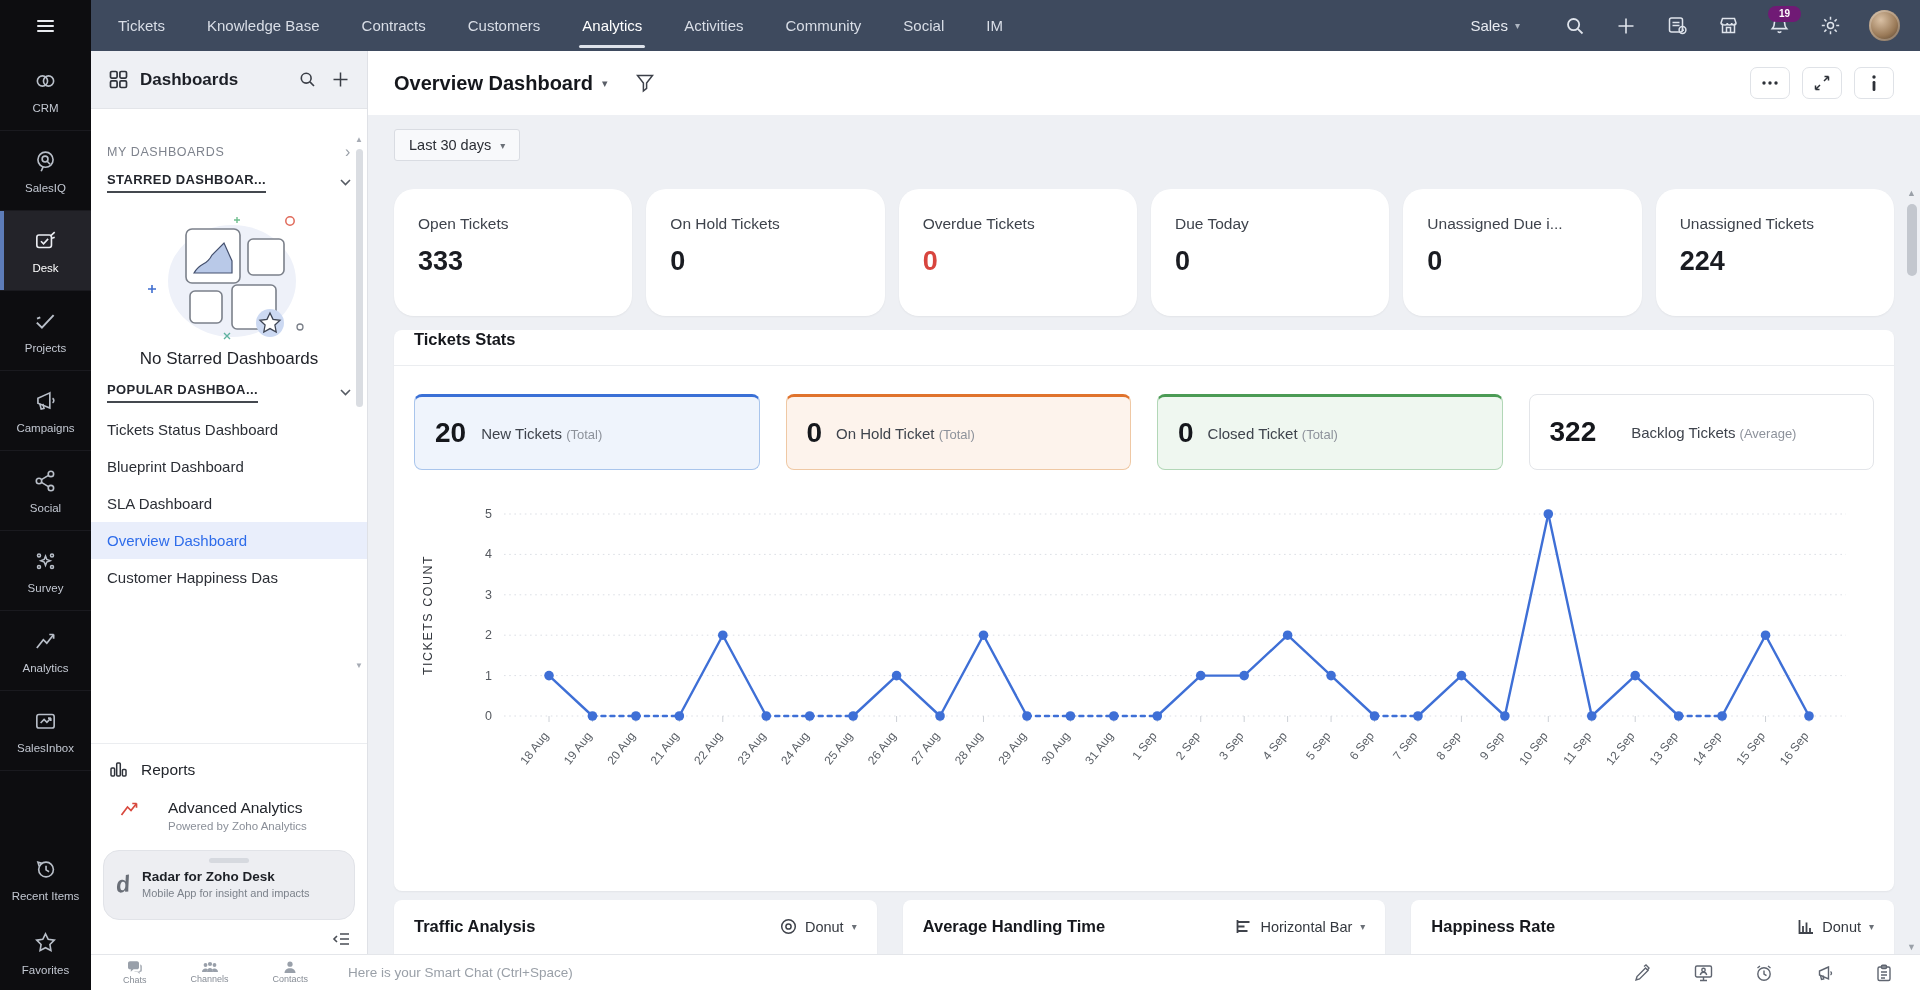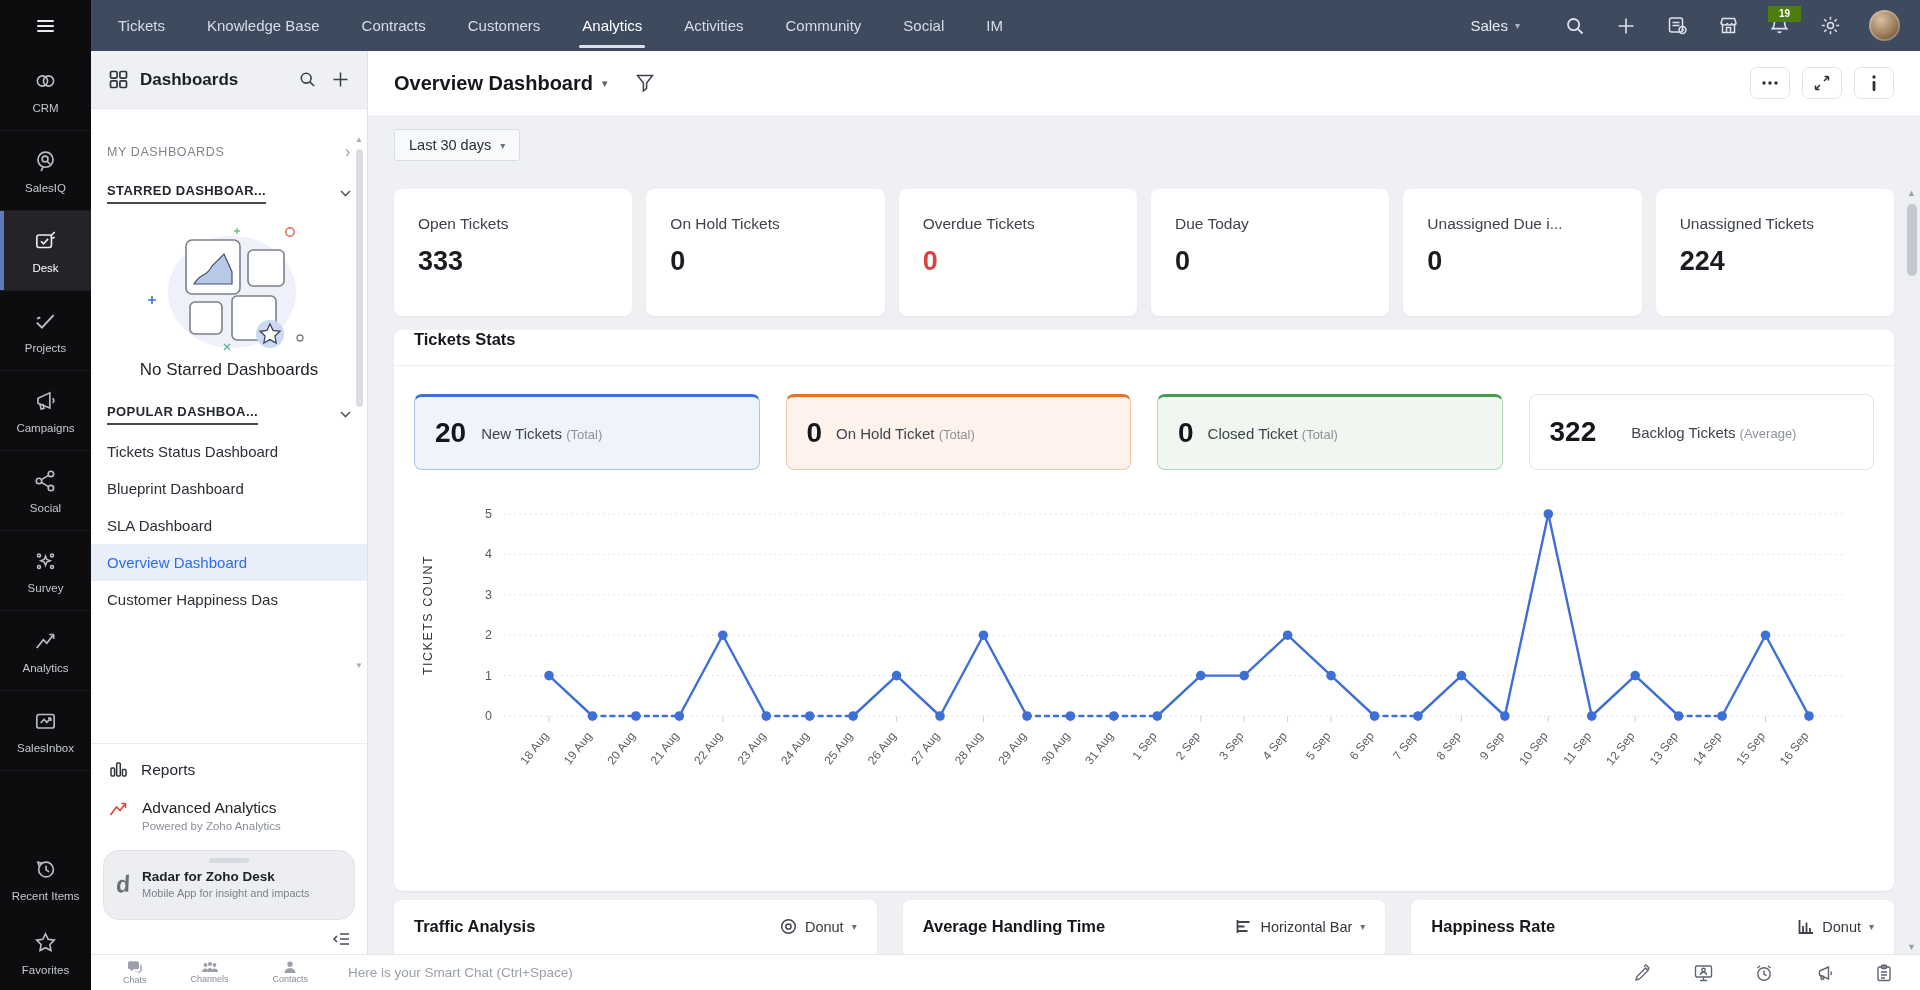--- a/index.html
+++ b/index.html
@@ -13,21 +13,21 @@
   .burger-icon i { display:block; width:17px; height:2px; background:#e8eaef; margin:3px 0; border-radius:1px; }
   .nav-items { display:flex; align-items:center; height:100%; margin-left:6px; }
   .nav-item { padding:0 21px; color:#d9dee7; font-size:15px; height:100%; display:flex; align-items:center; position:relative; cursor:pointer; white-space:nowrap; }
   .nav-item.active { color:#ffffff; }
   .nav-item.active::after { content:""; position:absolute; left:18px; right:18px; bottom:3px; height:3px; border-radius:2px; background:#dde2ea; }
   .nav-right { margin-left:auto; display:flex; align-items:center; gap:27px; padding-right:20px; }
   .nav-dept { color:#e8ebf1; font-size:15px; display:flex; align-items:center; gap:7px; cursor:pointer; margin-right:16px; }
   .nav-dept .caret { font-size:10px; color:#aeb6c2; }
   .nav-ic { width:24px; height:24px; color:#dfe4ec; display:flex; align-items:center; justify-content:center; cursor:pointer; position:relative; }
   .nav-ic svg { stroke:currentColor; }
-  .badge { position:absolute; top:-8px; right:-10px; background:#4d7c0f; color:#fff; font-size:10px; line-height:1; border-radius:0; padding:3px 11px; font-weight:bold; }
+  .badge { position:absolute; top:-8px; right:-10px; background:#701a75; color:#fff; font-size:10px; line-height:1; border-radius:8px; padding:3px 11px; font-weight:bold; }
   .avatar { width:31px; height:31px; border-radius:50%; cursor:pointer;
             background: radial-gradient(circle at 38% 32%, #d9c0a4, #9a7a58 55%, #4e3b29 95%);
             box-shadow:0 0 0 2px rgba(255,255,255,.25) inset; }
 
   
   .app-sidebar { position:absolute; top:51px; left:0; width:91px; bottom:0; background:#0d0d10; display:flex; flex-direction:column; z-index:25; }
   .side-item { height:80px; display:flex; flex-direction:column; align-items:center; justify-content:center; gap:8px; color:#c3c8d2; font-size:11.5px; border-bottom:1px solid #1a1a1f; cursor:pointer; position:relative; }
   .side-item svg { stroke:#b9bfc9; }
   .side-item.active { background:#232329; color:#ffffff; }
   .side-item.active svg { stroke:#eceef3; }
@@ -36,33 +36,33 @@
   .side-footer .side-item { height:74px; border-bottom:none; }
 
   
   .dash-panel { position:absolute; top:51px; left:91px; width:277px; bottom:32px; background:#ffffff; border-right:1px solid #dfe1e6; display:flex; flex-direction:column; z-index:20; }
   .panel-header { height:58px; flex:0 0 58px; background:#eef0f4; display:flex; align-items:center; padding:0 16px; gap:11px; border-bottom:1px solid #e3e5e9; }
   .panel-title { font-size:17px; font-weight:bold; color:#1c1f26; margin-right:auto; }
   .panel-hic { width:22px; height:22px; display:flex; align-items:center; justify-content:center; color:#3a3e46; cursor:pointer; }
   .panel-scrollarea { position:relative; flex:1; overflow:hidden; }
   .sec-row-my { margin:36px 16px 0; display:flex; justify-content:space-between; align-items:center; color:#7e838d; font-size:12.5px; letter-spacing:.6px; cursor:pointer; }
   .sec-row-my .chev { font-size:16px; color:#9aa0a8; line-height:10px; }
-  .sec-head { margin:24px 16px 0; display:flex; justify-content:space-between; align-items:center; cursor:pointer; }
+  .sec-head { margin:13px 16px 0; display:flex; justify-content:space-between; align-items:center; cursor:pointer; }
   .sec-head .hd { font-size:13px; font-weight:bold; color:#24272e; letter-spacing:.4px; border-bottom:2px solid #44484f; padding-bottom:4px; }
   .illus { margin:16px auto 0; display:block; }
   .no-starred { text-align:center; font-size:17px; color:#1f2127; margin-top:8px; }
   .dash-list { margin-top:8px; }
   .dash-item { padding:10px 16px; font-size:15px; color:#2b2e35; cursor:pointer; white-space:nowrap; overflow:hidden; }
   .dash-item.selected { background:#e9eefb; color:#2e6cea; }
   .pscroll-up { position:absolute; top:26px; right:4px; font-size:8px; color:#a6abb4; }
   .pscroll-thumb { position:absolute; top:40px; right:4px; width:7px; height:258px; background:#dadde2; border-radius:4px; cursor:pointer; }
   .pscroll-down { position:absolute; top:552px; right:4px; font-size:8px; color:#a6abb4; }
   .panel-fixed { flex:0 0 auto; border-top:1px solid #ebedf0; padding-top:4px; }
   .reports-row { display:flex; align-items:center; gap:13px; padding:12px 18px; font-size:15.5px; color:#23262c; cursor:pointer; }
-  .adv-row { display:flex; align-items:flex-start; gap:13px; padding:8px 17px 12px; cursor:pointer; }
+  .adv-row { display:flex; align-items:flex-start; gap:28px; padding:8px 28px 12px; cursor:pointer; }
   .adv-texts { display:flex; flex-direction:column; gap:3px; }
   .adv-label { font-size:15.5px; color:#23262c; }
   .adv-sub { font-size:11.5px; color:#8a8f98; }
   .radar-card { margin:6px 12px 2px; background:#edeef2; border:1px solid #e1e3e8; border-radius:16px; padding:14px 12px 20px; position:relative; cursor:pointer; }
   .radar-card::before { content:""; position:absolute; top:7px; left:50%; margin-left:-20px; width:40px; height:5px; border-radius:3px; background:#d6d9df; }
   .radar-row { display:flex; align-items:center; gap:12px; margin-top:4px; }
   .radar-d { font-size:23px; font-weight:bold; color:#696e77; font-style:italic; transform:rotate(-8deg); }
   .radar-title { font-size:13.5px; font-weight:bold; color:#1d2026; }
   .radar-sub { font-size:11px; color:#7c828b; margin-top:3px; }
   .collapse-row { display:flex; justify-content:flex-end; padding:8px 16px 10px; }
@@ -73,21 +73,21 @@
   .main-header { height:64px; background:#ffffff; display:flex; align-items:center; padding:0 26px; }
   .mh-title { font-size:20px; font-weight:bold; color:#15171c; }
   .mh-caret { font-size:11px; color:#5a5f68; margin-left:9px; }
   .mh-funnel { margin-left:28px; color:#3c4049; cursor:pointer; display:flex; }
   .hdr-btns { margin-left:auto; display:flex; gap:12px; }
   .hdr-btn { width:40px; height:32px; border:1px solid #dfe2e7; border-radius:7px; background:#fff; display:flex; align-items:center; justify-content:center; color:#2d3138; cursor:pointer; }
   .main-body { position:absolute; top:64px; left:0; right:0; bottom:0; padding:14px 26px 0; }
   .date-chip { display:inline-flex; align-items:center; gap:9px; background:#f8f9fb; border:1px solid #d9dce2; border-radius:3px; padding:0 14px; height:32px; font-size:14.5px; color:#2a2d34; cursor:pointer; }
   .date-chip .caret { font-size:10px; color:#6b7077; }
   .stat-row { display:flex; gap:14px; margin-top:28px; }
-  .stat-card { flex:1; background:#fff; border-radius:8px; padding:26px 24px; height:127px; box-shadow:0 1px 2px rgba(20,22,26,.05); }
+  .stat-card { flex:1; background:#fff; border-radius:20px; padding:26px 24px; height:127px; box-shadow:0 1px 2px rgba(20,22,26,.05); }
   .stat-label { font-size:15.5px; color:#3e434c; }
   .stat-value { font-size:27px; font-weight:bold; margin-top:13px; color:#1a1c22; }
   .tickets-panel { background:#fff; border-radius:8px; margin-top:14px; padding:0 20px 0; height:561px; box-shadow:0 1px 2px rgba(20,22,26,.05); position:relative; }
   .tp-title { font-size:16.5px; font-weight:bold; color:#16181d; }
   .tp-divider { height:1px; background:#ebedf0; margin:16px -20px 0; }
   .mini-row { display:flex; gap:26px; margin-top:28px; }
   .mini-card { flex:1; border-radius:8px; border:1px solid #e3e5e9; padding:0 20px; height:76px; display:flex; align-items:center; gap:11px; background:#fff; }
   .mini-value { font-size:28px; font-weight:bold; color:#15171c; }
   .mini-label { font-size:15px; color:#3f444d; margin-left:3px; }
   .mini-qual { font-size:13px; color:#8d929b; }

